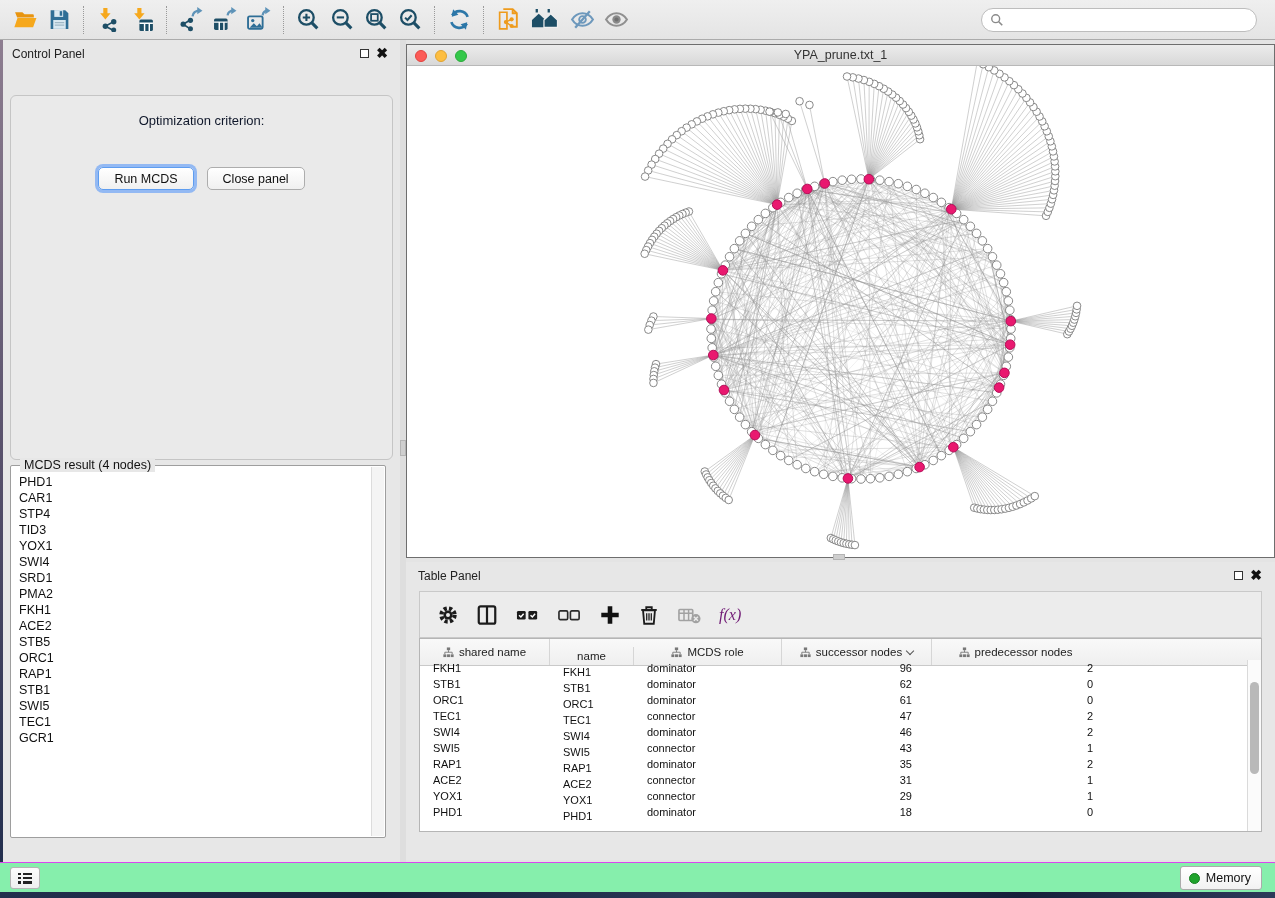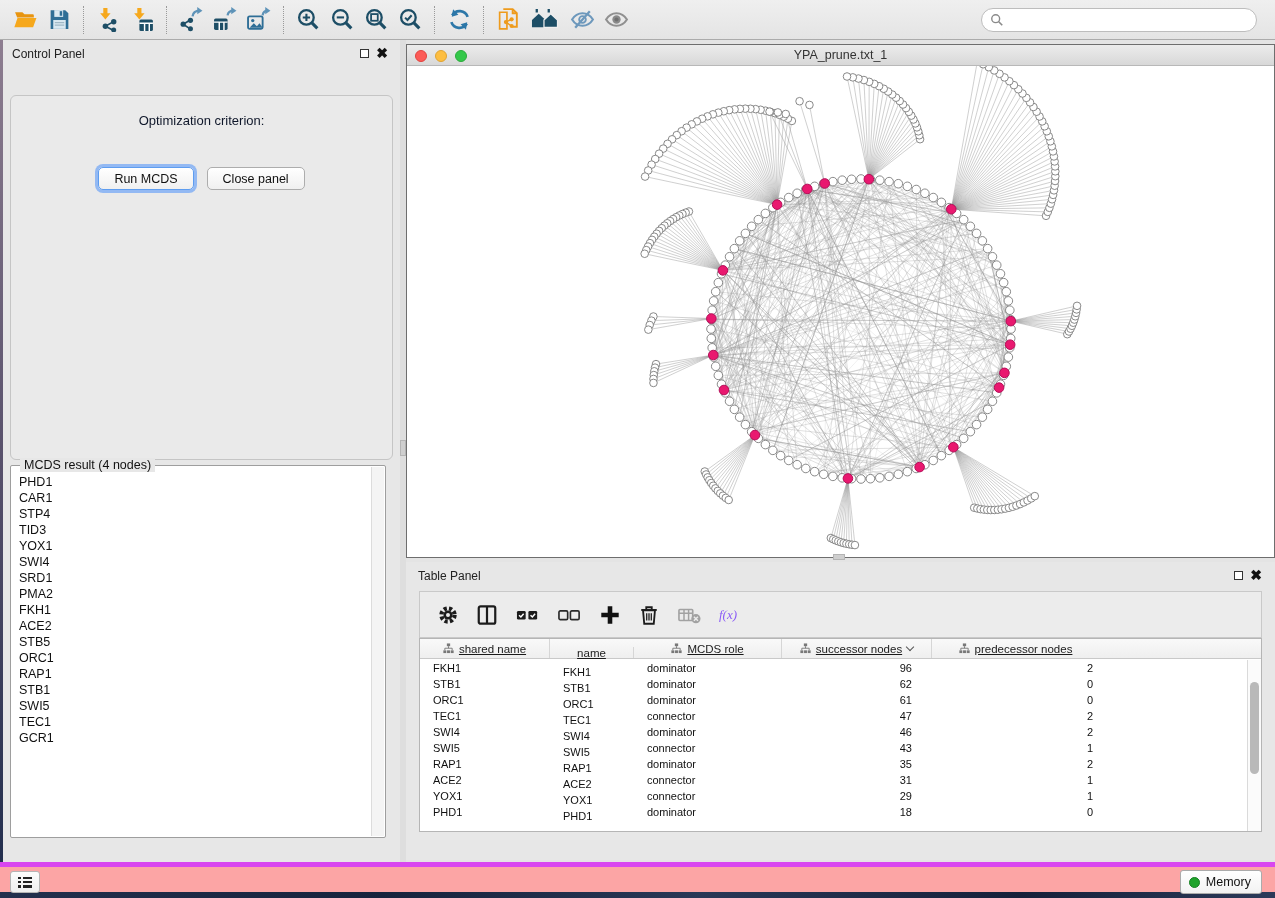--- a/index.html
+++ b/index.html
@@ -79,43 +79,43 @@
   .net-title { text-align:center; line-height:20px; font-size:12.5px; color:#333; }
   .net-canvas { position:relative; width:867px; height:491px; background:#fff; }
 
   
   .table-panel { position:absolute; left:406px; top:562px; width:869px; height:298px; background:#E7E7E7; }
   .tp-float { right:32px; } .tp-close { right:13px; }
   .tp-toolbar { position:absolute; left:13px; right:13px; top:29px; height:47px; background:#ECECEC;
     border:1px solid #C9C9C9; display:flex; align-items:center; gap:17px; padding-left:17px; }
   .tico { display:flex; align-items:center; justify-content:center; }
   .tico svg { width:22px; height:22px; }
-  .fx { font-family:"Liberation Serif", serif; font-style:italic; font-size:13px; color:#8b5cf6; }
+  .fx { font-family:"Liberation Serif", serif; font-style:italic; font-size:16px; color:#701a75; }
 
   .ntable { position:absolute; left:13px; right:13px; top:76px; bottom:28px; background:#fff; border:1px solid #B5B5B5; }
-  .thead { display:flex; height:20px; background:linear-gradient(#F9F9F9,#EFEFEF); border-bottom:1px solid #C9C9C9;text-decoration:underline; }
+  .thead { display:flex; height:27px; background:linear-gradient(#F9F9F9,#EFEFEF); border-bottom:1px solid #C9C9C9; }
   .th { display:flex; align-items:center; justify-content:center; gap:5px; font-size:11.5px; color:#222;
     border-right:1px solid #D6D6D6; }
   .th svg { width:11px; height:11px; }
   .chev { width:6px; height:6px; border-right:1.6px solid #555; border-bottom:1.6px solid #555; transform:rotate(45deg); margin-top:-3px; }
   .c0 { width:130px; } .c1 { width:84px;margin-top:8px; } .c2 { width:148px; } .c3 { width:150px; } .c4 { width:167px; } .cf { flex:1; }
   .tbody { position:absolute; top:21px; left:0; right:14px; bottom:0; overflow:hidden; }
   .trow { display:flex; height:16px; align-items:center; }
   .tcell { font-size:11px; color:#111; white-space:nowrap; overflow:hidden; }
   .tcell.c0,.tcell.c1,.tcell.c2 { padding-left:13px; text-align:left; }
   .tcell.c3 { text-align:right; padding-right:20px; }
   .tcell.c4 { text-align:right; padding-right:6px; }
   .tscroll { position:absolute; top:21px; right:0; bottom:0; width:14px; background:#FBFBFB; border-left:1px solid #DADADA; }
   .tthumb { position:absolute; left:2px; top:22px; width:9px; height:92px; background:#B9B9B9; border-radius:5px; }
 
   .tp-tabs { position:absolute; left:0; bottom:4px; width:100%; display:flex; justify-content:center; }
   .tp-tabs .seg { height:21px; font-size:12px; }
 
   
-  .statusbar { position:absolute; left:0; top:862px; width:1275px; height:30px; background:#fca5a5; border-top:5px solid #d946ef; }
+  .statusbar { position:absolute; left:0; top:862px; width:1275px; height:30px; background:#86efac; border-top:1px solid #d946ef; }
   .list-btn { position:absolute; left:10px; top:4px; width:30px; height:22px; background:linear-gradient(#FCFCFC,#EFEFEF);
     border:1px solid #B5B5B5; border-radius:3px; display:flex; align-items:center; justify-content:center; }
   .list-glyph { width:14px; height:11px; display:flex; flex-direction:column; justify-content:space-between; }
   .list-glyph span { display:flex; align-items:center; gap:2px; }
   .list-glyph i { width:2.5px; height:2.5px; background:#222; }
   .list-glyph b { flex:1; height:2.5px; background:#222; }
   .memory-btn { position:absolute; right:13px; top:3px; height:24px; padding:0 10px 0 8px;
     background:linear-gradient(#FFFFFF,#F2F2F2); border:1px solid #ABABAB; border-radius:3px;
     display:flex; align-items:center; gap:6px; font-size:12.5px; color:#111; }
   .memdot { width:11px; height:11px; border-radius:50%; background:#1FA32C; border:1px solid #168021; }

